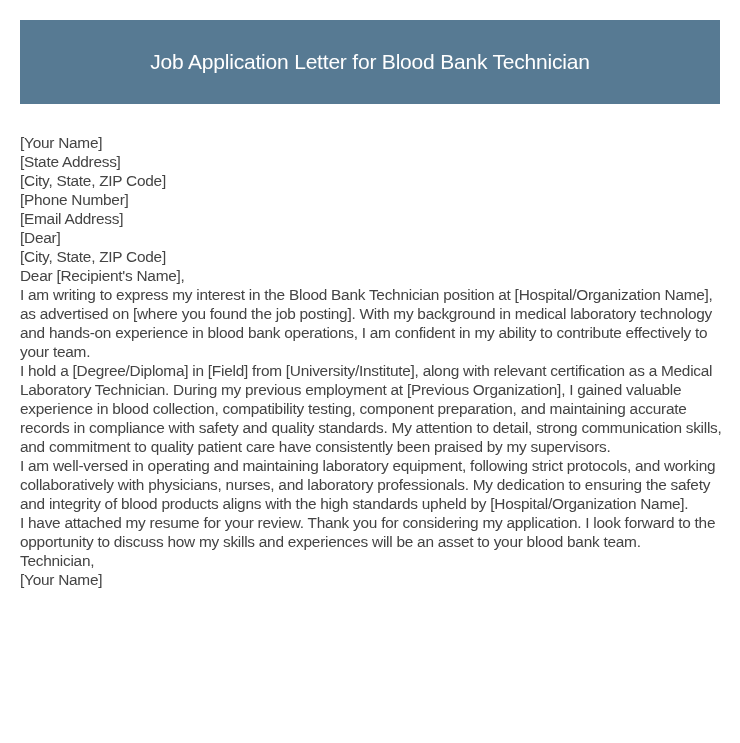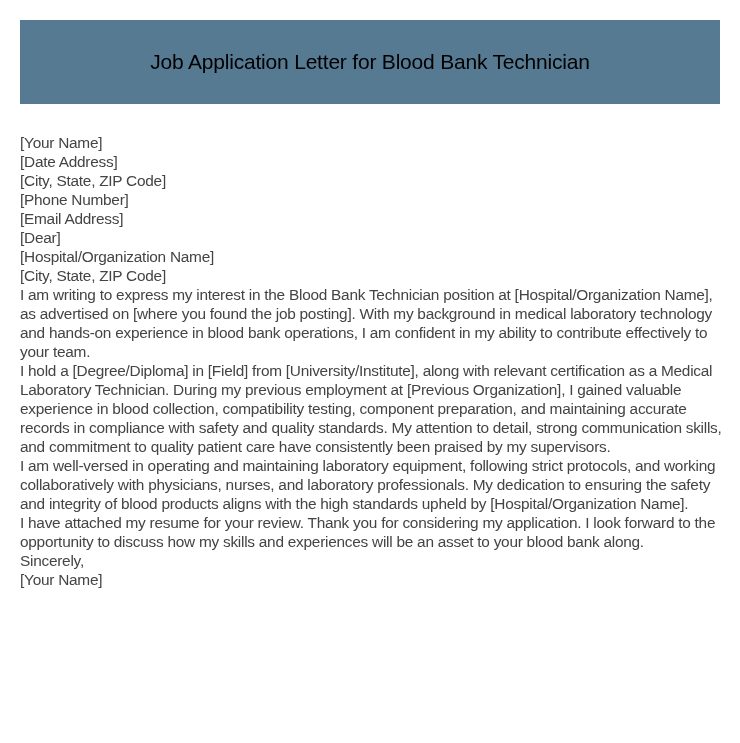--- a/index.html
+++ b/index.html
@@ -19,21 +19,21 @@
       left: 20px;
       top: 20px;
       width: 700px;
       height: 84px;
       background: #577a93;
       display: flex;
       align-items: center;
       justify-content: center;
     }
     .header-title {
-      color: #000000;
+      color: #ffffff;
       font-size: 21px;
       letter-spacing: -0.2px;
       font-family: "Liberation Sans", sans-serif;
     }
     .letter {
       position: absolute;
       left: 20px;
       top: 133px;
       width: 705px;
       color: #444444;
@@ -51,29 +51,29 @@
 </head>
 <body>
 
 <div class="header">
   <div class="header-title">Job Application Letter for Blood Bank Technician</div>
 </div>
 
 <div class="letter">
   <div>
     <span class="line">[Your Name]</span>
-    <span class="line">[Date Address]</span>
+    <span class="line">[State Address]</span>
     <span class="line">[City, State, ZIP Code]</span>
     <span class="line">[Phone Number]</span>
     <span class="line">[Email Address]</span>
   </div>
   <span class="line">[Dear]</span>
   <div>
-    <span class="line">[Hospital/Organization Name]</span>
     <span class="line">[City, State, ZIP Code]</span>
   </div>
+  <span class="line">Dear [Recipient's Name],</span>
   <p class="para">I am writing to express my interest in the Blood Bank Technician position at [Hospital/Organization Name], as advertised on [where you found the job posting]. With my background in medical laboratory technology and hands-on experience in blood bank operations, I am confident in my ability to contribute effectively to your team.</p>
   <p class="para">I hold a [Degree/Diploma] in [Field] from [University/Institute], along with relevant certification as a Medical Laboratory Technician. During my previous employment at [Previous Organization], I gained valuable experience in blood collection, compatibility testing, component preparation, and maintaining accurate records in compliance with safety and quality standards. My attention to detail, strong communication skills, and commitment to quality patient care have consistently been praised by my supervisors.</p>
   <p class="para">I am well-versed in operating and maintaining laboratory equipment, following strict protocols, and working collaboratively with physicians, nurses, and laboratory professionals. My dedication to ensuring the safety and integrity of blood products aligns with the high standards upheld by [Hospital/Organization Name].</p>
-  <p class="para">I have attached my resume for your review. Thank you for considering my application. I look forward to the opportunity to discuss how my skills and experiences will be an asset to your blood bank along.</p>
-  <span class="line">Sincerely,</span>
+  <p class="para">I have attached my resume for your review. Thank you for considering my application. I look forward to the opportunity to discuss how my skills and experiences will be an asset to your blood bank team.</p>
+  <span class="line">Technician,</span>
   <span class="line">[Your Name]</span>
 </div>
 
 </body></html>

